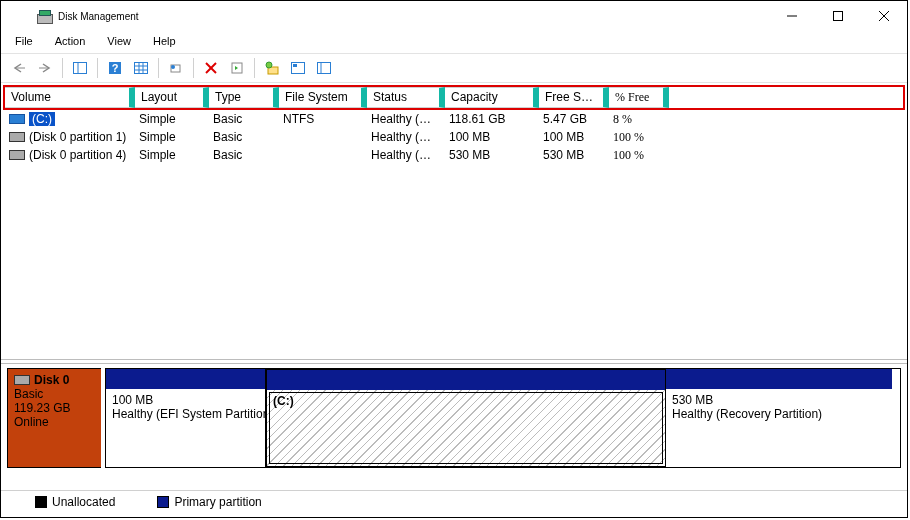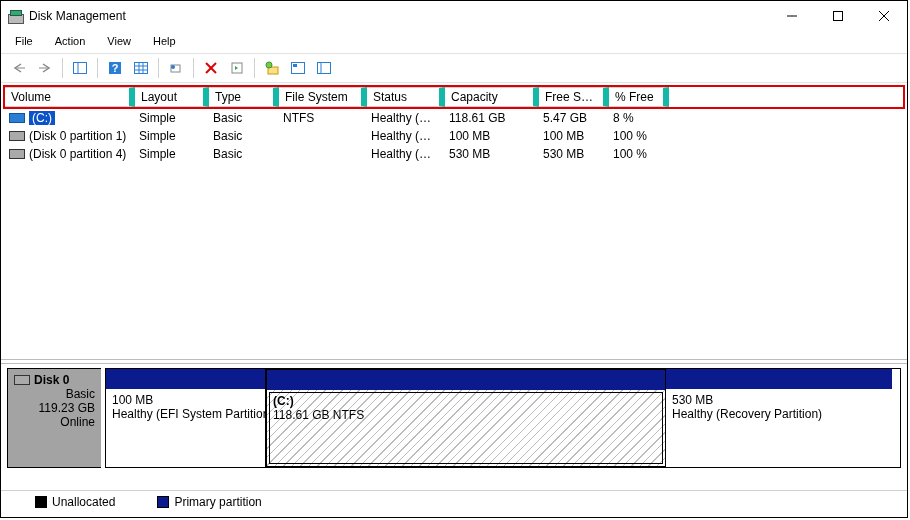--- a/index.html
+++ b/index.html
@@ -20,21 +20,22 @@
     display: flex;
     flex-direction: column;
     box-sizing: border-box;
   }
   
   .title-bar {
     display: flex;
     align-items: center;
     height: 30px;
     padding-left: 6px;
-    font-size: 12px;
+    font-size: 10px;
+    margin-left: 29px;
   }
   .title-bar .app-icon {
     width: 16px;
     height: 16px;
     margin-right: 6px;
     position: relative;
   }
   .title-bar .app-icon .disk {
     position:absolute; left:1px; top:6px; width:14px; height:8px;
     background:#bbb; border:1px solid #555;
@@ -126,21 +127,21 @@
     height:18px;
     align-items:center;
   }
   .c-vol { width:130px;}
   .c-lay { width:74px;}
   .c-type{ width:70px;}
   .c-fs  { width:88px;}
   .c-stat{ width:78px;}
   .c-cap { width:94px;}
   .c-free{ width:70px;}
-  .c-pct { width:60px; border-right:none;}
+  .c-pct { width:60px; border-right:none;font-family:Liberation Serif, serif;}
   .vol-row .col { border-right:none;}
   .vol-row .c-vol {
     display:flex;
     align-items:center;
     gap:4px;
   }
   .disk-glyph {
     width:14px; height:8px;
     background:#aaa;
     border:1px solid #333;
@@ -169,23 +170,22 @@
     padding:4px 6px;
     display:flex;
     gap:4px;
     height:100px;
   }
   .disk-info {
     width:94px;
     border:1px solid #000;
     border-right:none;
     padding:4px 6px;
-    background:#a3a3a3;
+    background:#c2410c;
     box-sizing:border-box;
-    text-align:right;
   }
   .disk-info .name {font-weight:600;}
   .partitions {
     flex:1;
     display:flex;
     border:1px solid #000;
     box-sizing:border-box;
   }
   .part {
     border-right:1px solid #000;
@@ -423,21 +423,20 @@
           <div class="band"></div>
           <div class="body">
             <div>100 MB</div>
             <div>Healthy (EFI System Partition)</div>
           </div>
         </div>
         <div class="part selected" style="width: 400px;">
           <div class="band"></div>
           <div class="body">
             <div class="vol-lbl">(C:)</div>
-            <div>118.61 GB NTFS</div>
           </div>
         </div>
         <div class="part" style="width: 226px;">
           <div class="band"></div>
           <div class="body">
             <div>530 MB</div>
             <div>Healthy (Recovery Partition)</div>
           </div>
         </div>
       </div>

